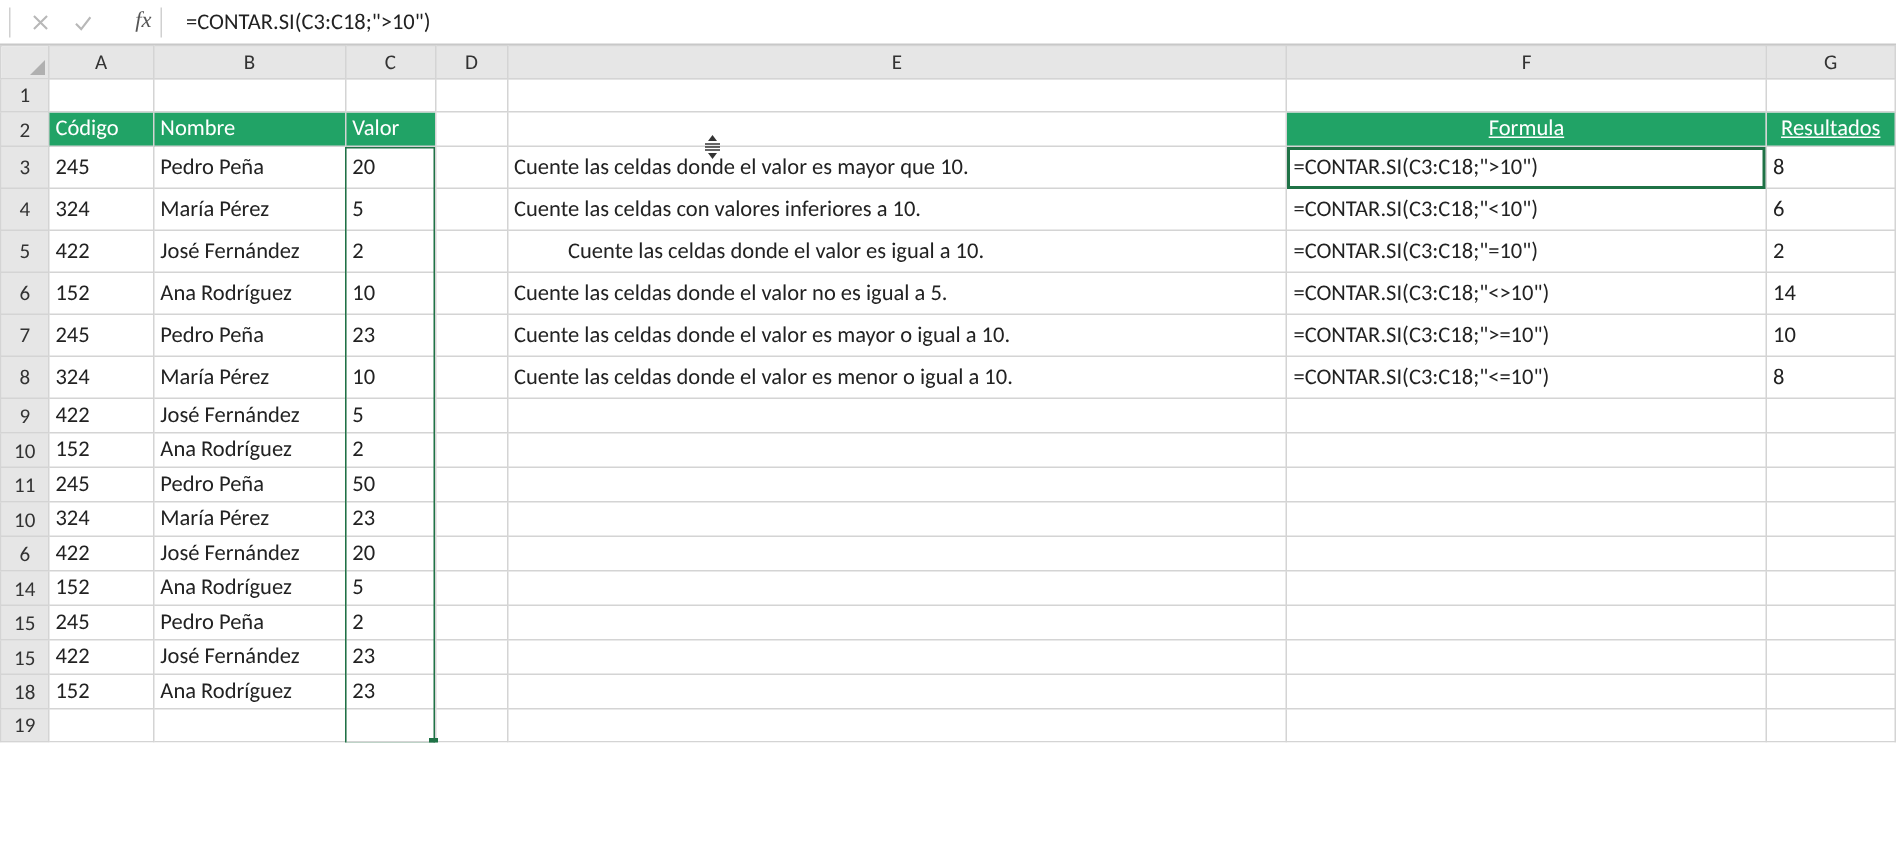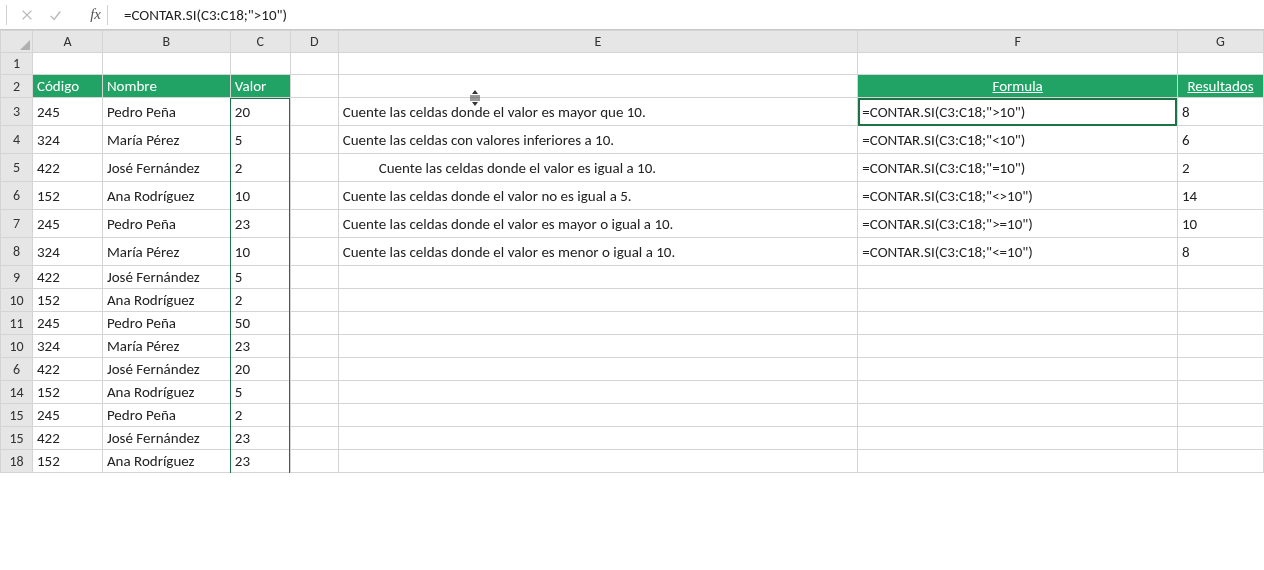--- a/index.html
+++ b/index.html
@@ -619,20 +619,44 @@
           <td>
             <div class="cell"></div>
           </td>
           <td>
             <div class="cell"></div>
           </td>
           <td>
             <div class="cell"></div>
           </td>
         </tr>
+        <tr>
+          <th class="rowh">19</th>
+          <td>
+            <div class="cell"></div>
+          </td>
+          <td>
+            <div class="cell"></div>
+          </td>
+          <td>
+            <div class="cell"></div>
+          </td>
+          <td>
+            <div class="cell"></div>
+          </td>
+          <td>
+            <div class="cell"></div>
+          </td>
+          <td>
+            <div class="cell"></div>
+          </td>
+          <td>
+            <div class="cell"></div>
+          </td>
+        </tr>
       </tbody>
   </table>
 
   <div class="range-overlay" id="rangeC" style="left: 230.312px; top: 67.5px; width: 59.9375px; height: 398px;">
     <div class="handle"></div>
   </div>
 
   <div class="resize-cursor" id="resizeCur" style="left: 468.051px; top: 58.5px;">
     <svg viewBox="0 0 14 18">
       <path d="M7 1 L4 5 L10 5 Z" fill="#333"></path>

